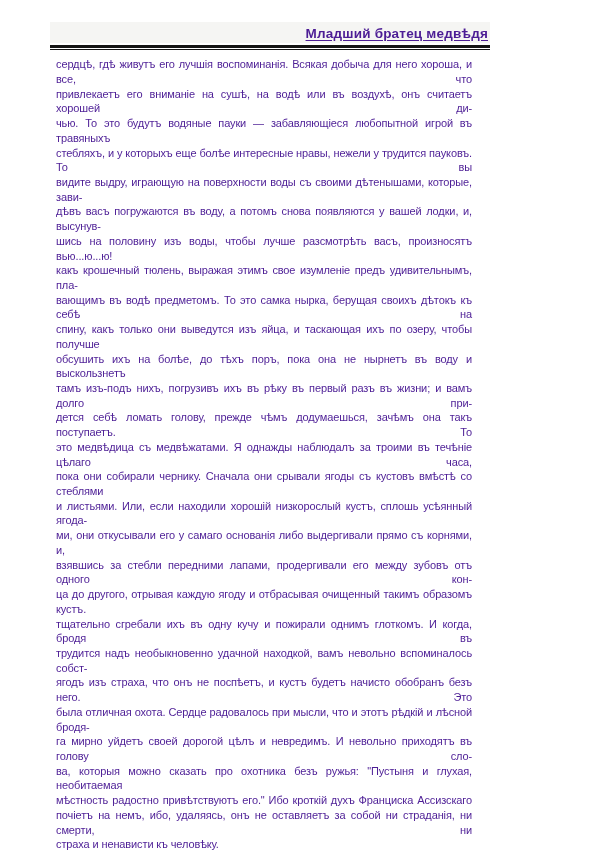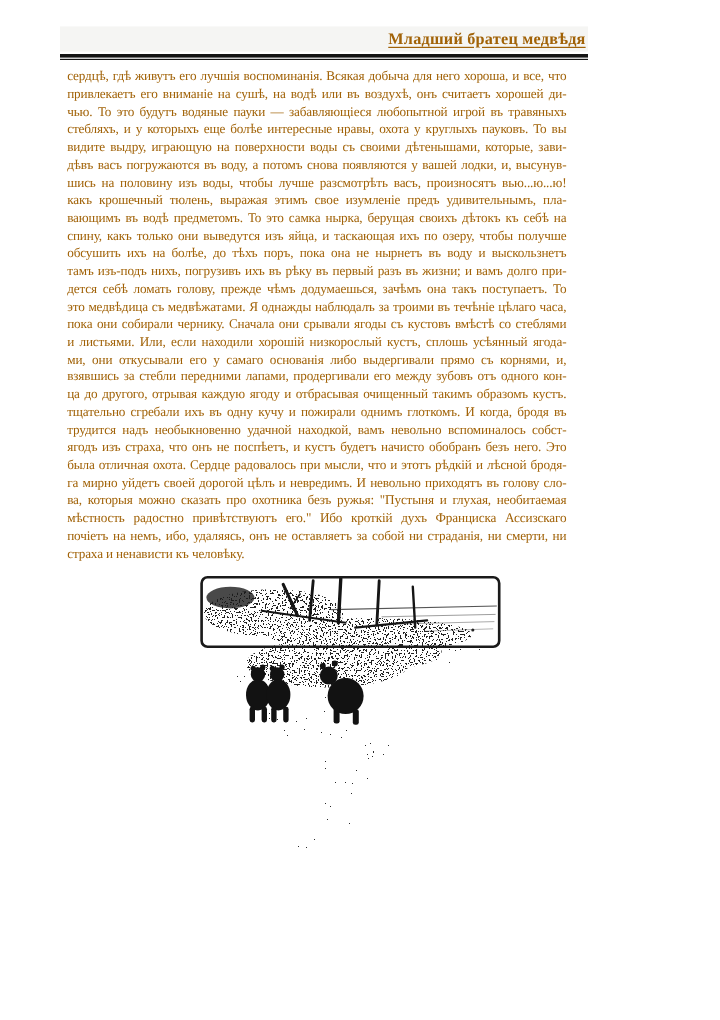--- a/index.html
+++ b/index.html
@@ -1,18 +1,18 @@
 <!DOCTYPE html>
 <html><head>
 <meta charset="utf-8">
 <style>
   html,body { margin:0; padding:0; background:#ffffff; }
   .page {
     position:relative; width:532px; height:850px; background:#ffffff;
-    font-family:Liberation Serif, serif; color:#a16207;
+    font-family:Liberation Sans, sans-serif; color:#4c1d95;
     overflow:hidden;
   }
   .header { padding-top:22px; margin:0 42px 0 50px; }
   .header-bar { background:#f5f5f3; text-align:right; padding:2px 2px 1px 0; }
   .running-title {
     font-weight:700; font-size:13.5px; letter-spacing:.2px;
     text-decoration:underline; text-underline-offset:2px;
   }
   .rule-thick { height:2.5px; background:#141414; margin-top:2px; }
   .rule-thin  { height:1.2px; background:#141414; margin-top:1.5px; }
@@ -37,21 +37,21 @@
       <span class="running-title">Младший братец медвѣдя</span>
     </div>
     <div class="rule-thick"></div>
     <div class="rule-thin"></div>
   </header>
 
   <main class="body-text">
     <div class="text-line">сердцѣ, гдѣ живутъ его лучшія воспоминанія. Всякая добыча для него хороша, и все, что</div>
       <div class="text-line">привлекаетъ его вниманіе на сушѣ, на водѣ или въ воздухѣ, онъ считаетъ хорошей ди-</div>
       <div class="text-line">чью. То это будутъ водяные пауки — забавляющіеся любопытной игрой въ травяныхъ</div>
-      <div class="text-line">стебляхъ, и у которыхъ еще болѣе интересные нравы, охота у круглыхъ пауковъ. То вы</div>
+      <div class="text-line">стебляхъ, и у которыхъ еще болѣе интересные нравы, нежели у трудится пауковъ. То вы</div>
       <div class="text-line">видите выдру, играющую на поверхности воды съ своими дѣтенышами, которые, зави-</div>
       <div class="text-line">дѣвъ васъ погружаются въ воду, а потомъ снова появляются у вашей лодки, и, высунув-</div>
       <div class="text-line">шись на половину изъ воды, чтобы лучше разсмотрѣть васъ, произносятъ вью...ю...ю!</div>
       <div class="text-line">какъ крошечный тюлень, выражая этимъ свое изумленіе предъ удивительнымъ, пла-</div>
       <div class="text-line">вающимъ въ водѣ предметомъ. То это самка нырка, берущая своихъ дѣтокъ къ себѣ на</div>
       <div class="text-line">спину, какъ только они выведутся изъ яйца, и таскающая ихъ по озеру, чтобы получше</div>
       <div class="text-line">обсушить ихъ на болѣе, до тѣхъ поръ, пока она не нырнетъ въ воду и выскользнетъ</div>
       <div class="text-line">тамъ изъ-подъ нихъ, погрузивъ ихъ въ рѣку въ первый разъ въ жизни; и вамъ долго при-</div>
       <div class="text-line">дется себѣ ломать голову, прежде чѣмъ додумаешься, зачѣмъ она такъ поступаетъ. То</div>
       <div class="text-line">это медвѣдица съ медвѣжатами. Я однажды наблюдалъ за троими въ течѣніе цѣлаго часа,</div>

